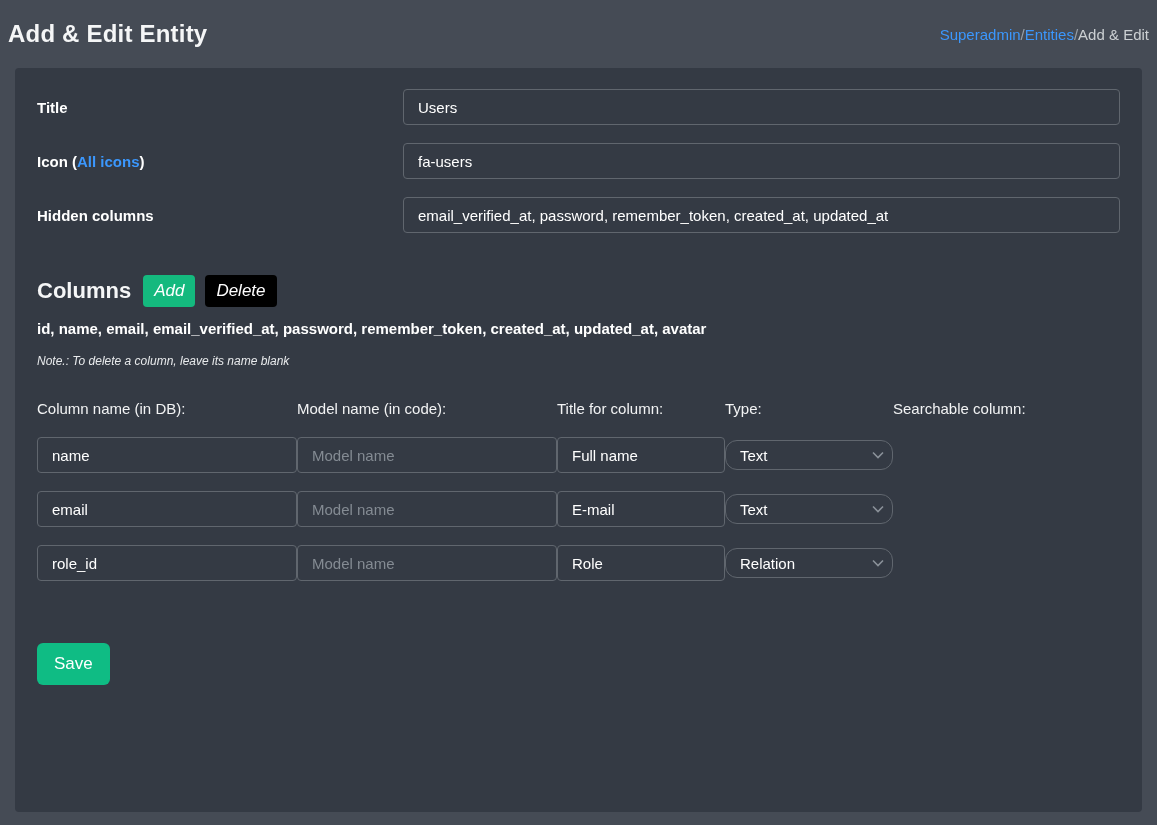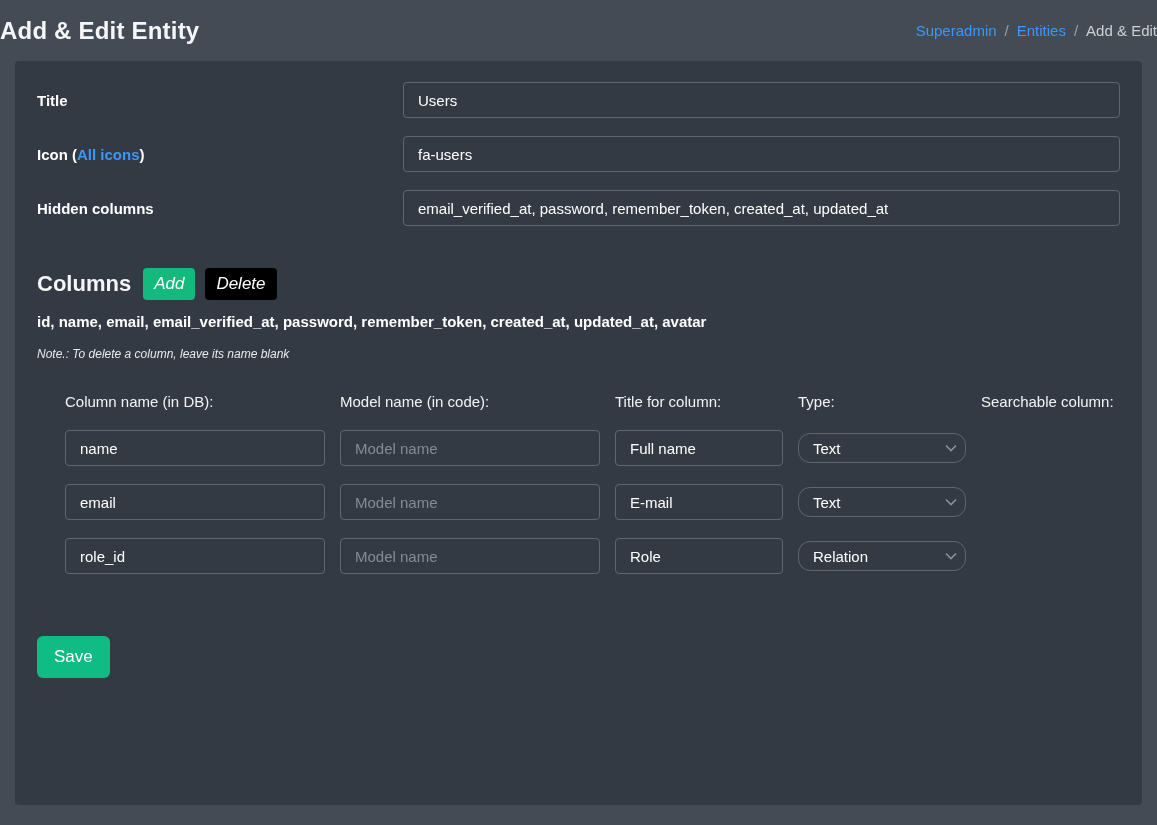--- a/index.html
+++ b/index.html
@@ -5,37 +5,37 @@
   * { box-sizing: border-box; margin: 0; padding: 0; }
   html, body { width: 1157px; height: 825px; }
   body {
     background: #454b55;
     font-family: "Liberation Sans", sans-serif;
     color: #ffffff;
     overflow: hidden;
   }
   
   .topbar {
-    height: 61px;
-    padding: 0 0;
+    height: 68px;
+    padding: 0 8px;
     display: flex;
     align-items: center;
     justify-content: space-between;
   }
   .page-title {
     font-size: 24px;
     font-weight: 700;
     color: #f5f6f7;
     letter-spacing: 0.2px;
   }
   .breadcrumb {
     font-size: 15px;
     display: flex;
     align-items: flex-start;
-    gap: 8px;
+    gap: 0;
   }
   .breadcrumb a {
     color: #3b97fd;
     text-decoration: none;
     cursor: pointer;
   }
   .breadcrumb .sep { color: #98a0a8; }
   .breadcrumb .current { color: #ccd0d3; }
 
   
@@ -127,23 +127,21 @@
     margin-top: 17px;
     font-size: 12px;
     font-style: italic;
     color: #e8eaec;
   }
 
   
   .cols-grid {
     display: grid;
     grid-template-columns: 260px 260px 168px 168px auto;
-    column-gap: 15px;
     align-items: center;
-    margin-left: 28px;
   }
   .cols-grid.headers {
     margin-top: 32px;
     font-size: 15px;
     color: #f2f3f4;
   }
   .cols-grid.row { margin-top: 18px; }
   .cols-grid.row.first { margin-top: 20px; }
 
   .select-wrap {

